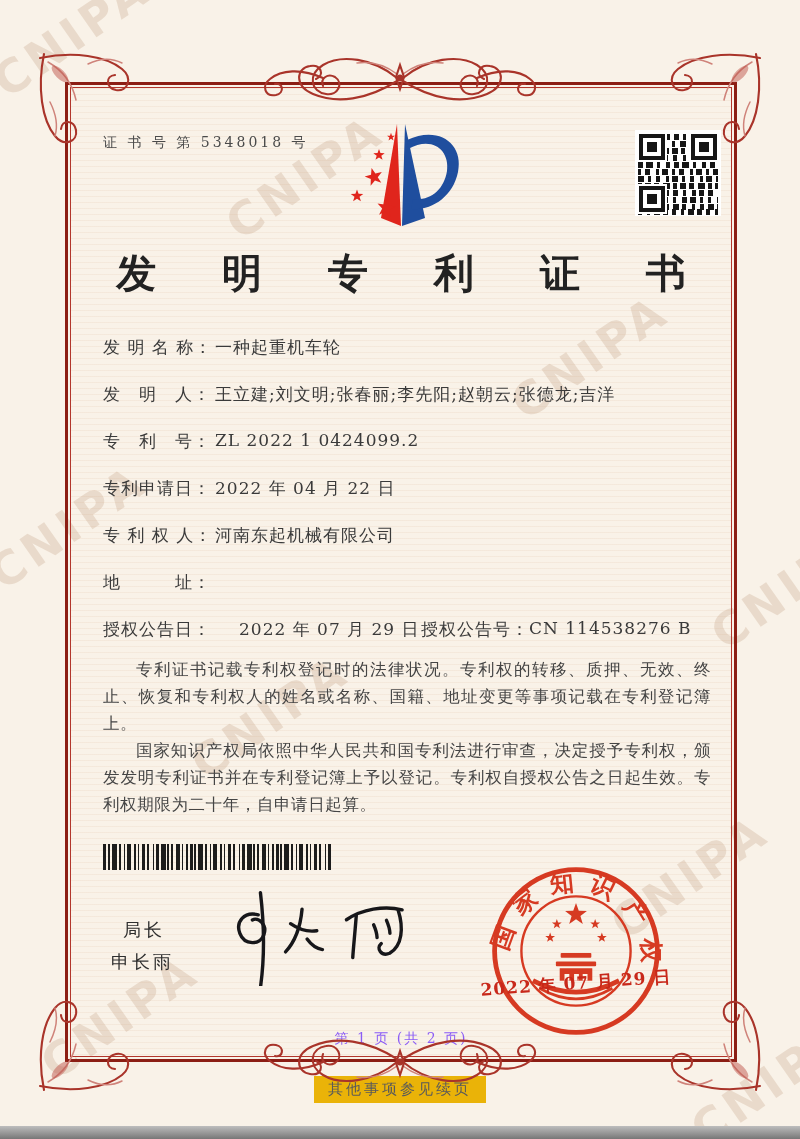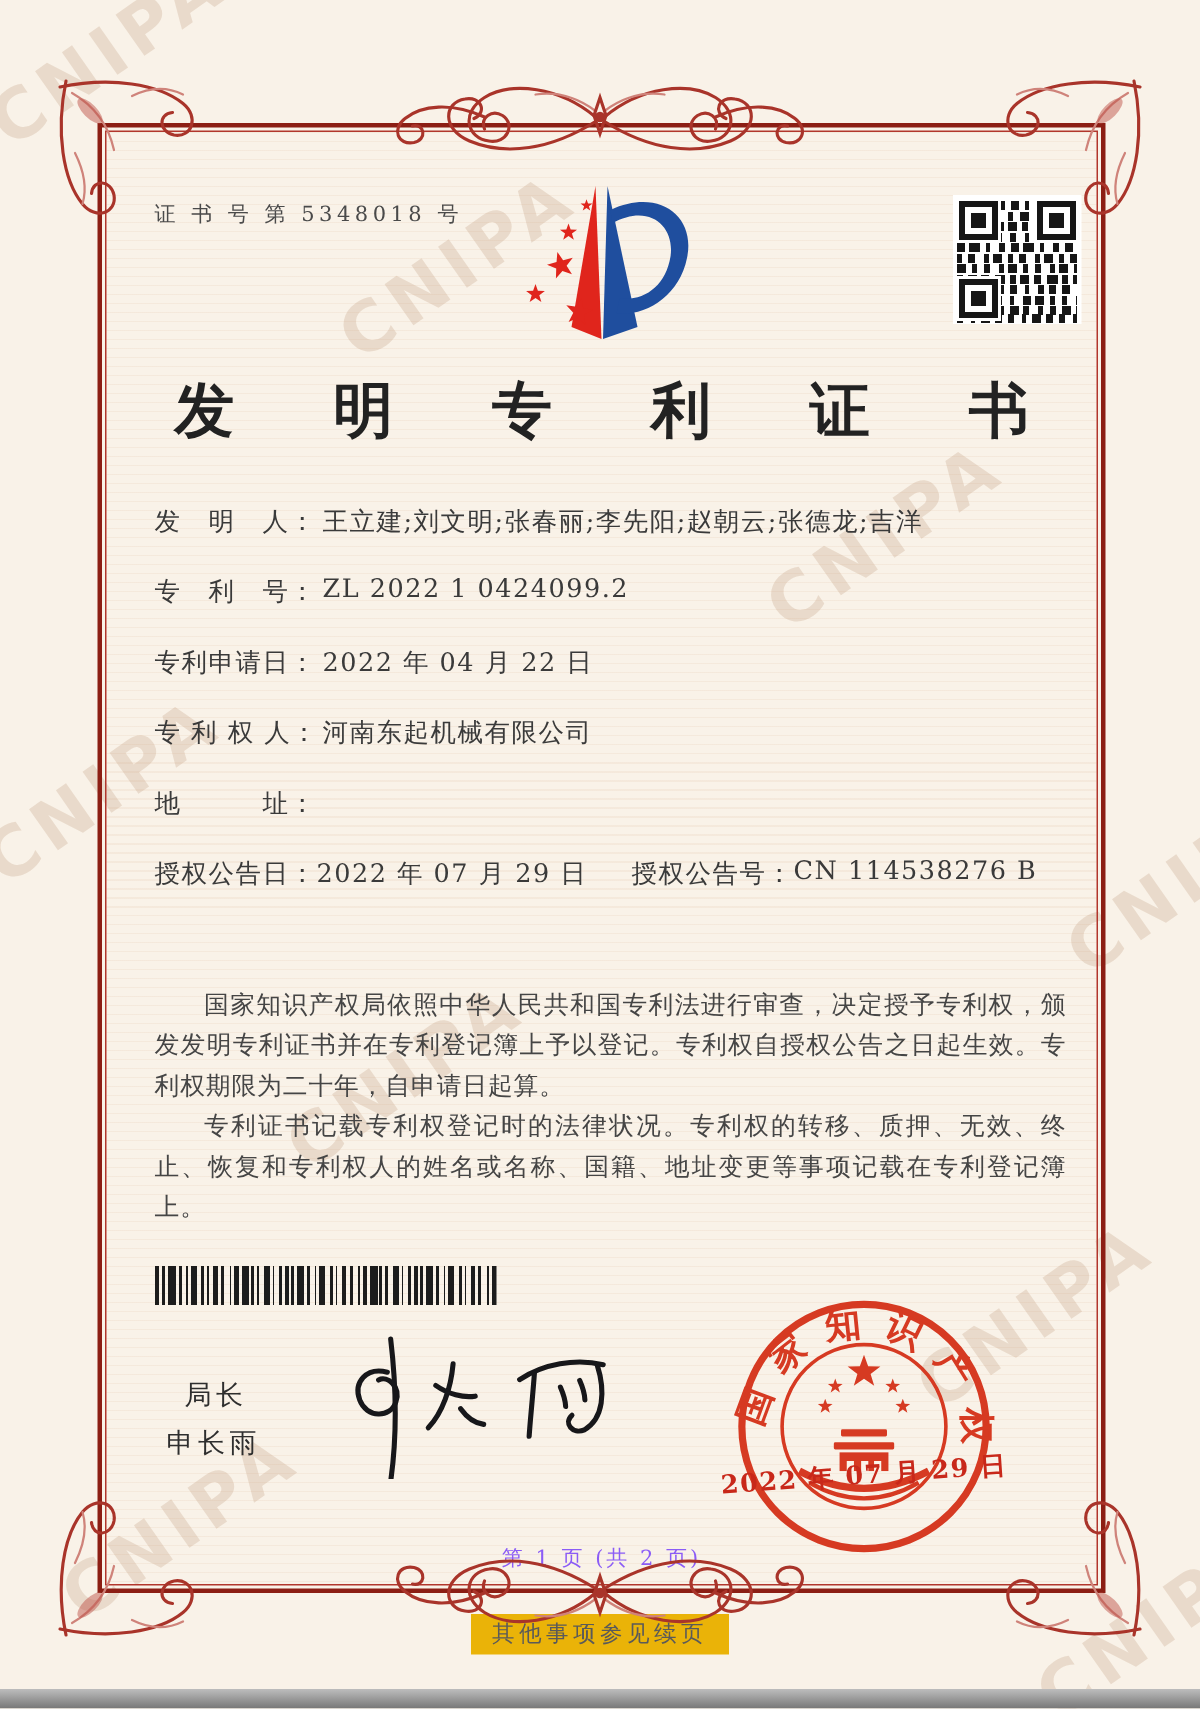--- a/index.html
+++ b/index.html
@@ -23,21 +23,21 @@
   .cert-no{position:absolute;left:34px;top:48px;font-size:14px;letter-spacing:3px;color:#4a4a4a;}
   .qr{position:absolute;left:566px;top:44px;width:86px;height:86px;}
   .logo{position:absolute;left:272px;top:34px;width:125px;height:114px;}
   .title{position:absolute;left:0;top:160px;width:100%;text-align:center;
       font-size:40px;font-weight:600;color:#222;letter-spacing:26px;text-indent:26px;}
 
   .fields{position:absolute;left:34px;top:250px;width:612px;font-size:17px;color:#3a3a3a;}
   .frow{display:flex;height:47px;align-items:flex-start;}
   .flabel{white-space:pre;min-width:112px;letter-spacing:1px;}
   .fvalue{white-space:pre;letter-spacing:1px;}
-  .grant .gcol1{width:318px;display:flex;}
+  .grant .gcol1{width:318px;display:flex;gap:28px;}
   .grant .gcol2{display:flex;}
 
   .paras{position:absolute;left:34px;top:570px;width:608px;font-size:16.5px;
       line-height:27px;color:#454545;text-align:justify;letter-spacing:0.6px;}
   .paras p{margin:0;text-indent:2em;}
 
   .barcode{position:absolute;left:34px;top:758px;width:228px;height:26px;}
 
   .sig-title{position:absolute;left:42px;top:832px;font-size:18px;letter-spacing:3px;color:#2e2e2e;
       font-family:"DejaVu Sans","Liberation Sans",sans-serif;margin-left:12px;}
@@ -198,20 +198,24 @@
         <use href="#lstar" transform="translate(45,88) scale(0.8) rotate(10)"></use>
         <use href="#lstar" transform="translate(38,35) scale(0.5)"></use>
         <use href="#lstar" transform="translate(50,17) scale(0.35)"></use>
       </g>
     </svg>
 
     <div class="title">发 明 专 利 证 书</div>
 
     <div class="fields">
       <div class="frow">
+        <span class="flabel">发 明 名 称：</span>
+        <span class="fvalue">一种起重机车轮</span>
+      </div>
+      <div class="frow">
         <span class="flabel">发　明　人：</span>
         <span class="fvalue">王立建;刘文明;张春丽;李先阳;赵朝云;张德龙;吉洋</span>
       </div>
       <div class="frow">
         <span class="flabel">专　利　号：</span>
         <span class="fvalue">ZL 2022 1 0424099.2</span>
       </div>
       <div class="frow">
         <span class="flabel">专利申请日：</span>
         <span class="fvalue">2022 年 04 月 22 日</span>
@@ -229,22 +233,22 @@
           <span class="fvalue">2022 年 07 月 29 日</span>
         </span>
         <span class="gcol2">
           <span class="flabel" style="min-width:0">授权公告号：</span>
           <span class="fvalue">CN 114538276 B</span>
         </span>
       </div>
     </div>
 
     <div class="paras">
+      <p>专利证书记载专利权登记时的法律状况。专利权的转移、质押、无效、终止、恢复和专利权人的姓名或名称、国籍、地址变更等事项记载在专利登记簿上。</p>
       <p>国家知识产权局依照中华人民共和国专利法进行审查，决定授予专利权，颁发发明专利证书并在专利登记簿上予以登记。专利权自授权公告之日起生效。专利权期限为二十年，自申请日起算。</p>
-      <p>专利证书记载专利权登记时的法律状况。专利权的转移、质押、无效、终止、恢复和专利权人的姓名或名称、国籍、地址变更等事项记载在专利登记簿上。</p>
     </div>
 
     <svg class="barcode" viewBox="0 0 228 26" shape-rendering="crispEdges">
       <rect x="0" y="0" width="3" height="26" fill="#1c1c1c"></rect>
       <line x1="5" y1="13" x2="223" y2="13" stroke="#1c1c1c" stroke-width="26" stroke-dasharray="2 2 5 2 2 3 1 2 4 3 2 2 1 3 3 2 2 4 1 2 3 2 5 1 2 2 2 3 4 2 1 3 2 2 3 1"></line>
       <rect x="225" y="0" width="3" height="26" fill="#1c1c1c"></rect>
     </svg>
 
     <div class="sig-title">局长</div>
     <div class="sig-name">申长雨</div>

